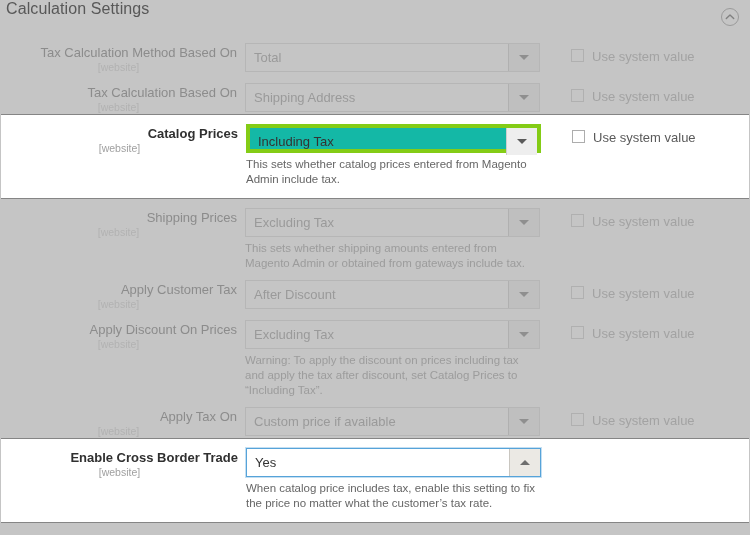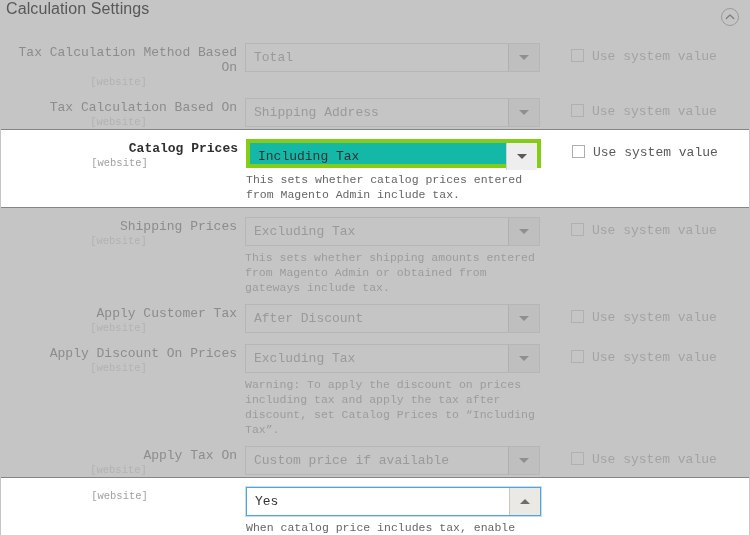--- a/index.html
+++ b/index.html
@@ -45,29 +45,28 @@
   .section-body {
     position: relative;
   }
 
   .field-row {
     display: flex;
     align-items: flex-start;
     padding: 9px 0 0 0;
     box-sizing: border-box;
     position: relative;
-    font-family: Liberation Mono, monospace;
   }
   .field-row.highlight {
     background: #ffffff;
     border-top: 1px solid #858585;
     border-bottom: 1px solid #858585;
     margin-left: 1px;
     margin-right: 1px;
-    padding-bottom: 5px;
+    padding-bottom: 11px;
   }
   .field-row.highlight.focused {
     border-top: 1px solid #858585;
     border-bottom: 1px solid #858585;
   }
 
   
   .label-col {
     width: 245px;
     flex: 0 0 245px;
@@ -338,20 +337,21 @@
           </span>
         </div>
       </div>
       <div class="system-col">
         <span class="sysbox"></span>
         <span class="sys-label">Use system value</span>
       </div>
     </div>
     <div class="field-row highlight focused">
       <div class="label-col">
+        <span class="field-label">Enable Cross Border Trade</span>
         <span class="field-scope">[website]</span>
       </div>
       <div class="control-col">
         <div class="select-wrap">
           <span class="select-value">Yes</span>
           <span class="select-arrow">
             <span class="tri up"></span>
           </span>
         </div>
         <div class="field-note">When catalog price includes tax, enable this setting to fix the price no matter what the customer’s tax rate.</div>

